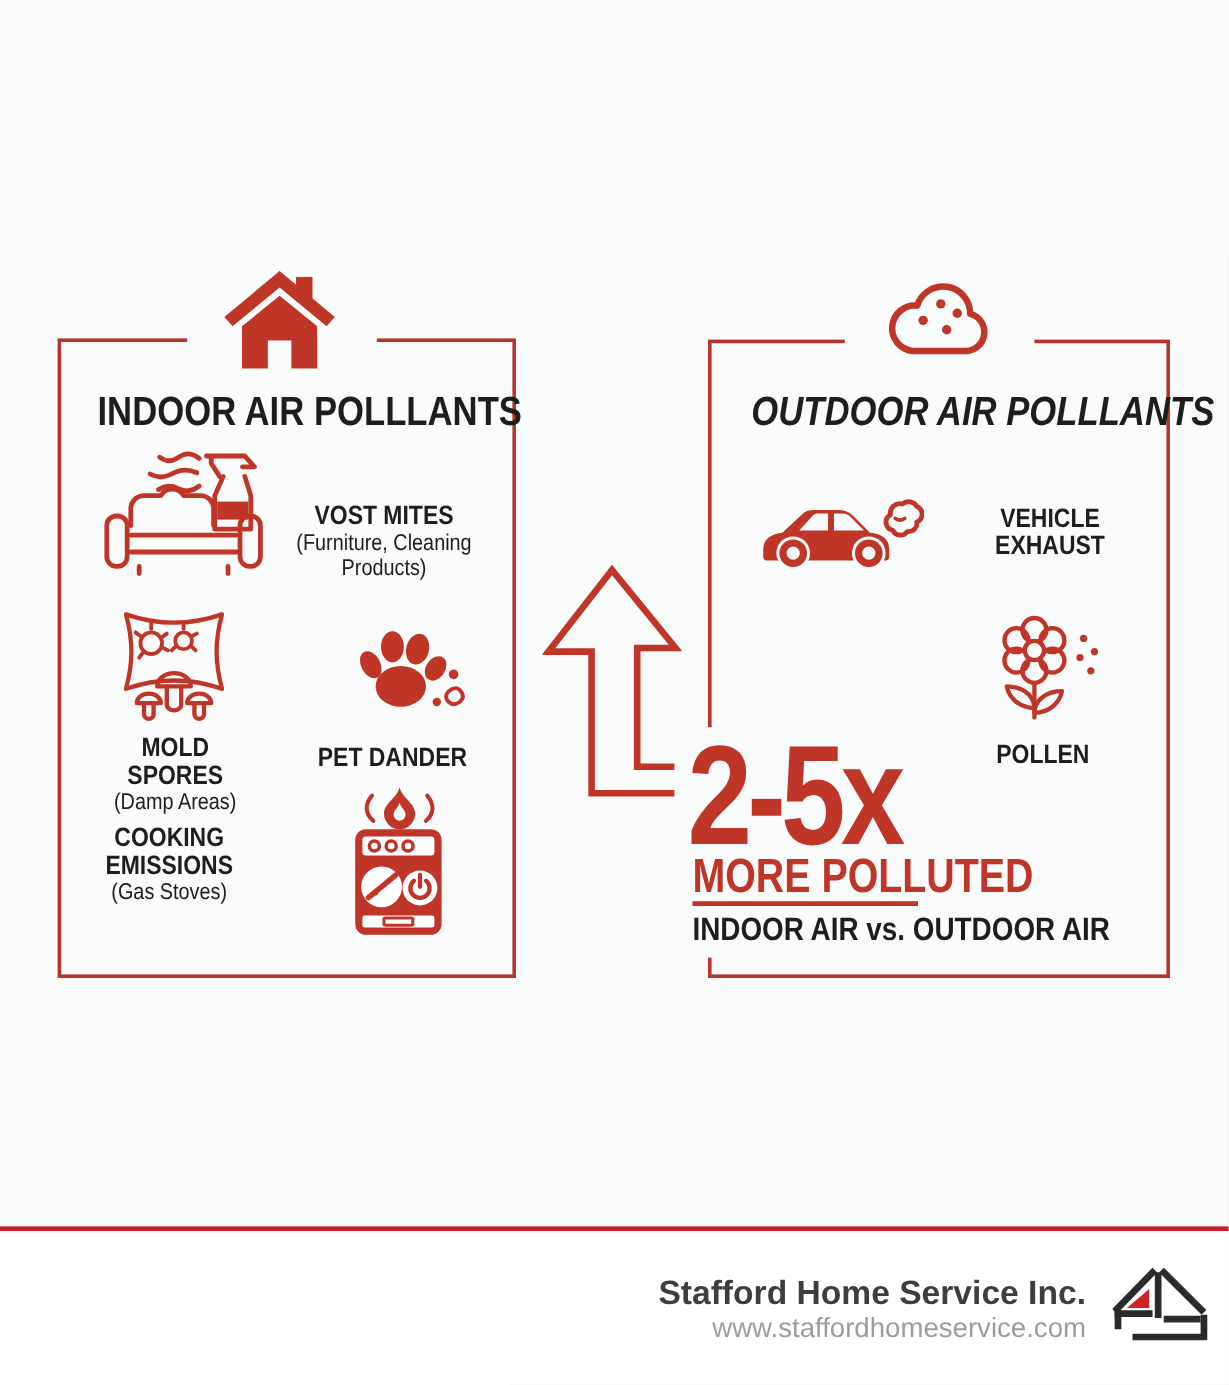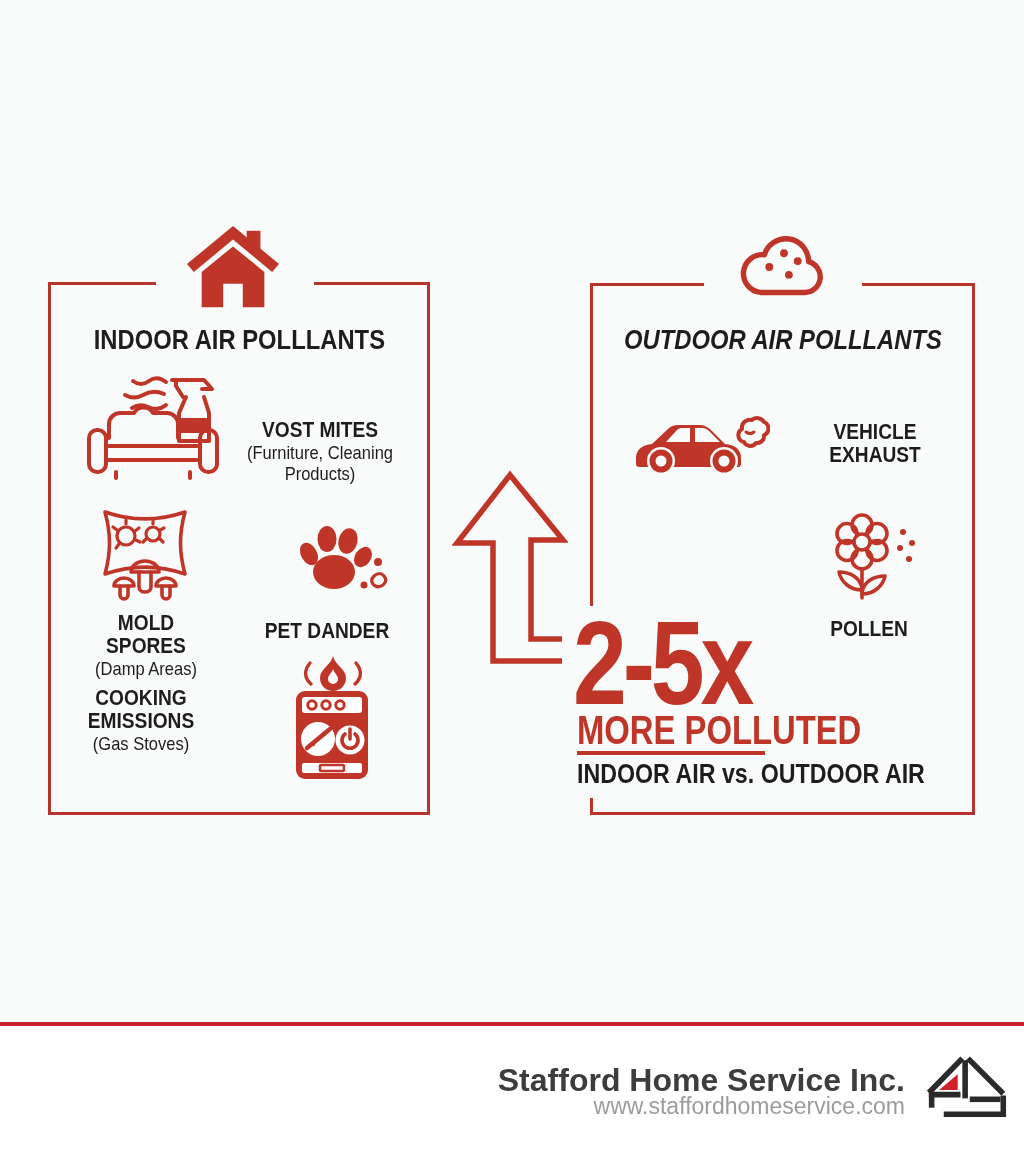--- a/index.html
+++ b/index.html
@@ -7,21 +7,21 @@
     --dark:#1d1d1b; --footer-dark:#3d3d3d; --footer-muted:#9c9c9c;
     --logo-black:#2a2a2a; --logo-red:#d12026; --bg:#f9fafa;
   }
   *{margin:0;padding:0;box-sizing:border-box;}
   body{font-family:"Liberation Sans","DejaVu Sans",sans-serif;background:#e8e8e8;}
   .canvas{position:relative;width:1024px;height:1154px;background:var(--bg);overflow:hidden;}
 
   .panel{position:absolute;border:3px solid var(--border-red);background:transparent;}
   .border-mask{position:absolute;background:var(--bg);}
 
-  .panel-title{position:absolute;text-align:center;font-weight:bold;font-size:28px;color:var(--dark);}
+  .panel-title{position:absolute;text-align:center;font-weight:bold;font-size:34px;color:var(--dark);}
   .panel-title .cond{display:inline-block;transform:scaleX(0.85);white-space:nowrap;}
 
   .label-block{position:absolute;text-align:center;color:var(--dark);transform:scaleX(0.87);}
   .label-main{font-weight:bold;font-size:22px;line-height:1.05;white-space:pre-line;}
   .label-sub{font-size:19px;line-height:1.08;margin-top:2px;white-space:pre-line;}
 
   .icon{position:absolute;}
 
   .stat-value{position:absolute;left:573px;top:604px;color:var(--red);
     font-weight:bold;font-size:118px;line-height:1;letter-spacing:-5px;
@@ -29,21 +29,21 @@
   .stat-label{position:absolute;left:577px;top:710px;color:var(--red);
     font-weight:bold;font-size:40px;line-height:1;transform:scaleX(0.82);
     transform-origin:left center;white-space:nowrap;}
   .stat-underline{position:absolute;left:577px;top:751px;width:188px;height:4px;background:var(--red);}
   .stat-compare{position:absolute;left:577px;top:761px;color:var(--dark);
     font-weight:bold;font-size:27px;line-height:1;transform:scaleX(0.86);
     transform-origin:left center;white-space:nowrap;}
 
   .divider{position:absolute;left:0;top:1022px;width:1024px;height:4px;background:var(--divider-red);}
   .footer-bg{position:absolute;left:0;top:1026px;width:1024px;height:128px;background:#ffffff;}
-  .footer-company{position:absolute;right:119px;top:1062px;font-weight:bold;font-size:32px;color:var(--footer-dark);white-space:nowrap;}
+  .footer-company{position:absolute;right:119px;top:1062px;font-weight:bold;font-size:28px;color:var(--footer-dark);white-space:nowrap;}
   .footer-site{position:absolute;right:119px;top:1093px;font-size:23px;color:var(--footer-muted);white-space:nowrap;text-align:center;}
   .footer-logo{position:absolute;left:920px;top:1050px;}
 
   svg{display:block;}
   .stroke{fill:none;stroke:var(--red);stroke-width:4;stroke-linecap:round;stroke-linejoin:round;}
   .fillr{fill:var(--red);stroke:none;}
 </style>
 </head>
 <body>
 

